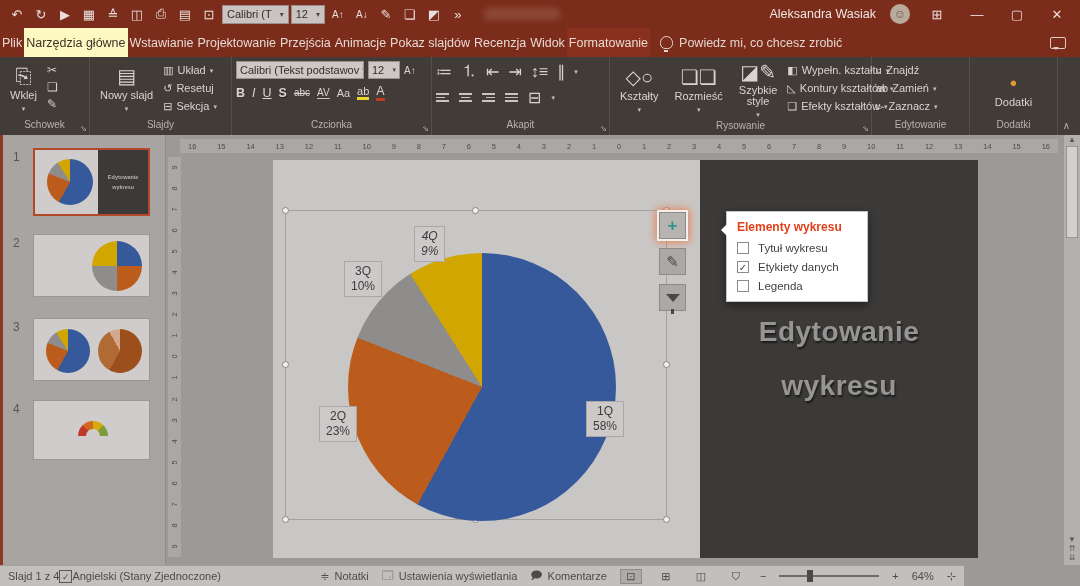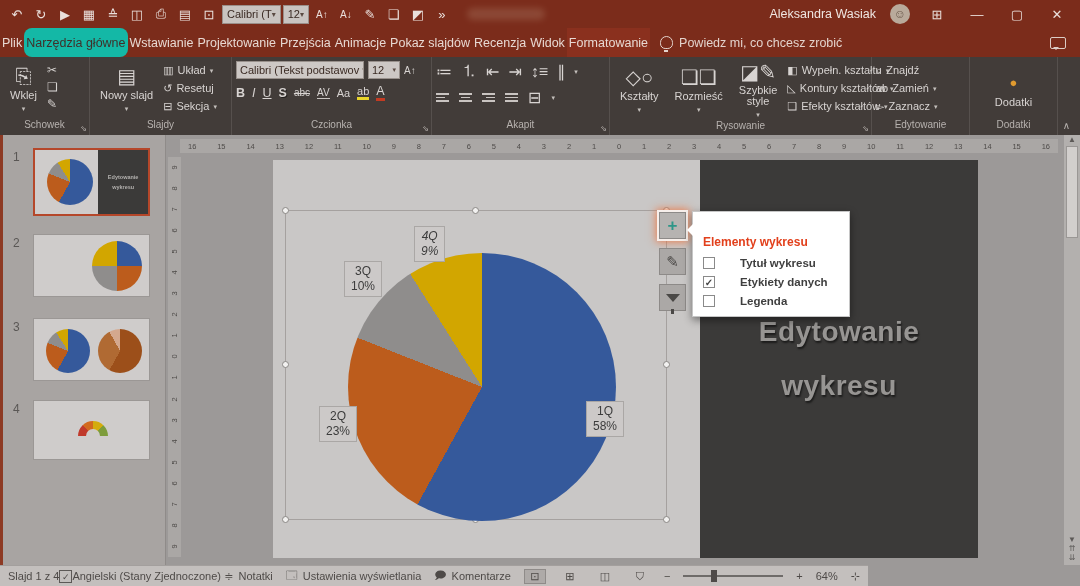--- a/index.html
+++ b/index.html
@@ -7,37 +7,37 @@
   body { font-family:"Liberation Sans", sans-serif; background:#9c9998; }
   .app { position:relative; width:1080px; height:586px; background:#9c9998; }
 
   
   .titlebar { position:absolute; left:0; top:0; width:1080px; height:28px;
     background:#7b2c1b; display:flex; align-items:center; color:#e7ddd9; }
   .qat { display:flex; align-items:center; gap:2px; padding-left:6px; }
   .qat .qbtn { width:22px; height:22px; display:flex; align-items:center; justify-content:center;
     font-size:13px; color:#e9dfdb; }
   .combo-mini { background:#c9c4c1; color:#3a2a23; border:1px solid #9a8f8a; height:19px;
-    display:flex; align-items:center; font-size:11px; padding:0 4px; gap:0; }
+    display:flex; align-items:center; font-size:11px; padding:0 4px; gap:8px; }
   .combo-mini .car { font-size:8px; color:#5a4a42; }
   .doc-ghost { width:78px; height:12px; border-radius:6px; background:#96564331; background:#9a5f4b;
     filter:blur(3px); margin-left:14px; opacity:.55; }
   .ctx-header { height:28px; display:flex; align-items:center; padding:0 26px;
     background:#95391f; color:#ecdcd5; font-size:12px; margin-left:28px; }
   .tb-right { margin-left:auto; display:flex; align-items:center; gap:14px; padding-right:10px; }
   .username { font-size:12.5px; color:#efe6e2; }
   .avatar { width:20px; height:20px; border-radius:50%; background:#b9aa9b;
     display:flex; align-items:center; justify-content:center; color:#6b5a4c; font-size:12px; overflow:hidden; }
   .winbtn { width:26px; text-align:center; font-size:13px; color:#eadfdb; }
 
   
   .tabrow { position:absolute; left:0; top:28px; width:1080px; height:29px;
     background:#7b2c1b; display:flex; align-items:stretch; color:#e8d9d3; font-size:12.5px; }
   .tab { display:flex; align-items:center; padding:0 2px; white-space:nowrap; }
-  .tab.active { background:#14b8a6; color:#40302a;border-radius:8px; }
+  .tab.active { background:#fef9c3; color:#40302a; }
   .tab.ctx { background:#8a301e; }
   .tellme { display:flex; align-items:center; gap:6px; padding:0 10px; color:#e3d3cc; }
   .bulb { width:13px; height:13px; border:1.5px solid #e3d3cc; border-radius:50% 50% 40% 40%; position:relative; }
   .bulb:after { content:""; position:absolute; left:3px; bottom:-4px; width:4px; height:2px; background:#e3d3cc; }
   .comment-ic { margin-left:auto; margin-right:14px; align-self:center; width:16px; height:12px;
     border:1.5px solid #dcccc5; border-radius:2px; position:relative; }
   .comment-ic:after { content:""; position:absolute; left:2px; bottom:-5px;
     border:3px solid transparent; border-top-color:#dcccc5; }
 
   
@@ -103,36 +103,36 @@
 
   .side-btns { position:absolute; left:659px; top:77px; display:flex; flex-direction:column; gap:9px; }
   .sbtn { width:27px; height:27px; background:#aba8a6; border:1px solid #8d8a88;
     display:flex; align-items:center; justify-content:center; font-size:15px; color:#4a4846; }
   .sbtn.plus { color:#2e9688; font-weight:bold; font-size:17px;
     box-shadow:0 0 0 2px #f7efeb, 0 0 8px 3px rgba(235,120,70,.9); background:#b6b3b1; }
   .funnel { width:0; height:0; border-left:7px solid transparent; border-right:7px solid transparent;
     border-top:8px solid #4a4846; position:relative; }
   .funnel:after { content:""; position:absolute; left:-1.5px; top:7px; width:3px; height:5px; background:#4a4846; }
 
-  .popup { position:absolute; left:692px; top:76px; width:158px; background:#ffffff;
-    border:1px solid #c6c6c6; box-shadow:0 3px 8px rgba(0,0,0,.45); padding:23px 10px 9px 10px; z-index:5; }
+  .popup { position:absolute; left:726px; top:76px; width:142px; background:#ffffff;
+    border:1px solid #c6c6c6; box-shadow:0 3px 8px rgba(0,0,0,.45); padding:8px 10px 9px 10px; z-index:5; }
   .popup:before { content:""; position:absolute; left:-6px; top:12px;
     border:6px solid transparent; border-right-color:#ffffff; border-left:0; }
   .popup-title { color:#e2401c; font-weight:bold; font-size:12px; margin-bottom:8px; }
-  .pop-row { display:flex; align-items:center; gap:25px; margin-top:7px;font-weight:bold; }
+  .pop-row { display:flex; align-items:center; gap:9px; margin-top:7px; }
   .cb { width:12px; height:12px; border:1px solid #8a8a8a; background:#fff; font-size:10px;
     line-height:11px; text-align:center; color:#444; flex:0 0 12px; }
   .pop-label { font-size:11.5px; color:#3f3f3f; }
 
   .vscroll { position:absolute; right:0; top:0; width:16px; height:430px; background:#b3b0ae;
     display:flex; flex-direction:column; align-items:center; font-size:8px; color:#5c5957; }
   .vthumb { width:12px; height:92px; background:#d2cfcd; border:1px solid #9a9795; margin-top:2px; }
 
   
-  .statusbar { position:absolute; left:0; top:565px; width:868px; height:21px; background:#c3bfbd;
+  .statusbar { position:absolute; left:0; top:565px; width:964px; height:21px; background:#c3bfbd;
     border-top:1px solid #a39f9d; display:flex; align-items:center; font-size:11px; color:#4e4a48;
     padding:0 8px; }
   .sb-item { display:flex; align-items:center; gap:5px; white-space:nowrap; }
   .sb-right { margin-left:auto; display:flex; align-items:center; gap:13px; }
   .sb-ic { font-size:11px; }
   .viewbtn { width:22px; text-align:center; font-size:11px; }
   .viewbtn.active { background:#aeaaa8; border:1px solid #8f8b89; }
   .zoom-line { width:100px; height:2px; background:#6e6b69; position:relative; }
   .zoom-knob { position:absolute; left:28px; top:-5px; width:6px; height:12px; background:#4e4a48; }
   .spell { width:13px; height:13px; border:1px solid #5c5856; font-size:9px; line-height:12px; text-align:center; }

